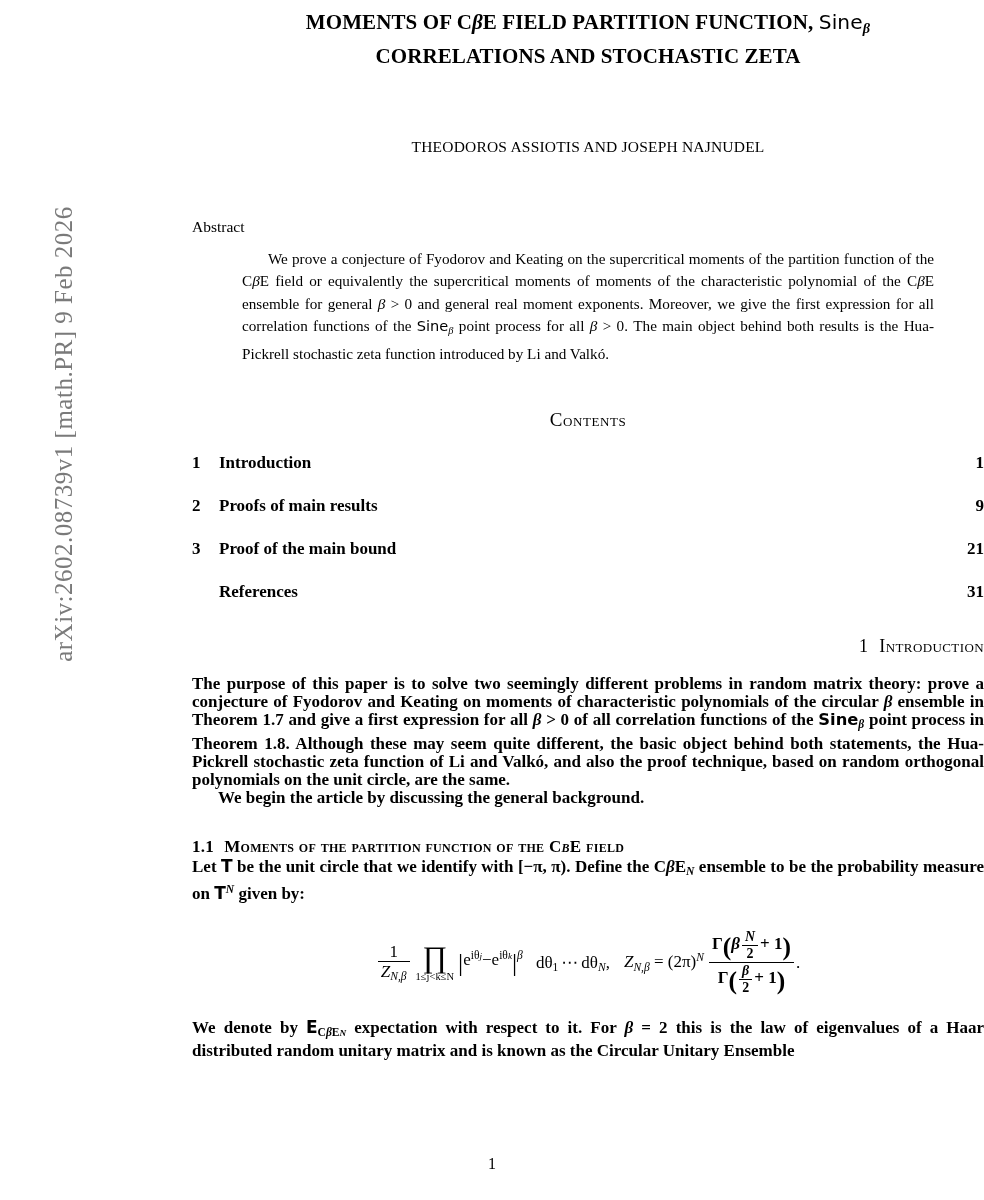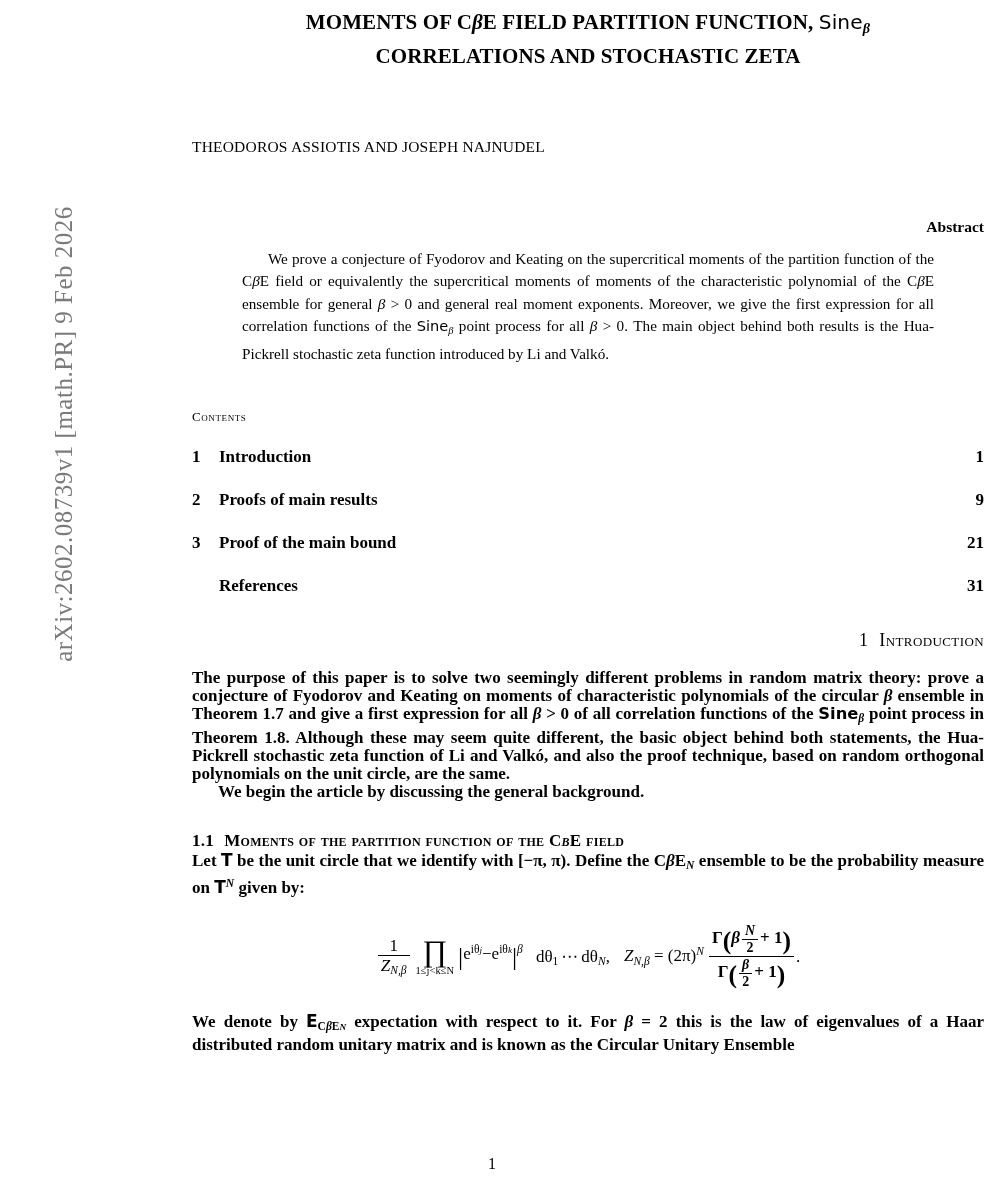--- a/index.html
+++ b/index.html
@@ -46,42 +46,43 @@
     text-align: center;
     font-weight: bold;
     font-size: 21px;
     line-height: 28px;
     margin-top: 0;
     padding-top: 8px;
     letter-spacing: 0.1px;
   }
   .title .line1, .title .line2 { display: block; }
   .authors {
+    text-align: center;
     font-size: 15.5px;
     margin-top: 68px;
     letter-spacing: 0.2px;
   }
   .abstract-head {
-    text-align: right;
-    font-weight: bold;
+    text-align: left;
+    font-weight: normal;
     font-size: 15.5px;
     margin-top: 62px;
   }
   .abstract-body {
     margin: 12px auto 0 auto;
     width: 692px;
     font-size: 15.2px;
     line-height: 22.5px;
     text-align: justify;
     text-justify: inter-word;
   }
   .abstract-body .indent { display: inline-block; width: 26px; }
   .contents-head {
-    text-align: left;
-    font-size: 13px;
+    text-align: center;
+    font-size: 19px;
     margin-top: 44px;
     font-variant: small-caps;
     letter-spacing: 0.6px;
   }
   .toc {
     margin-top: 22px;
   }
   .toc-row {
     display: flex;
     align-items: baseline;

